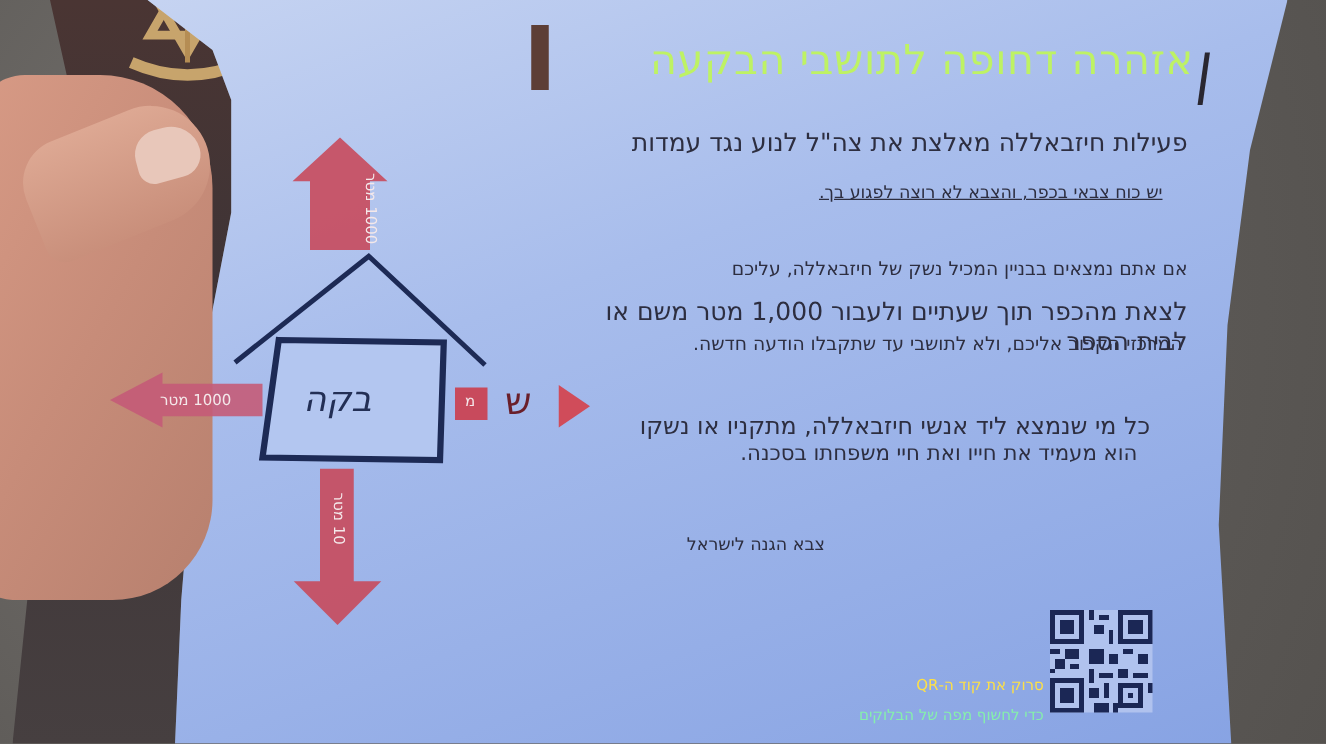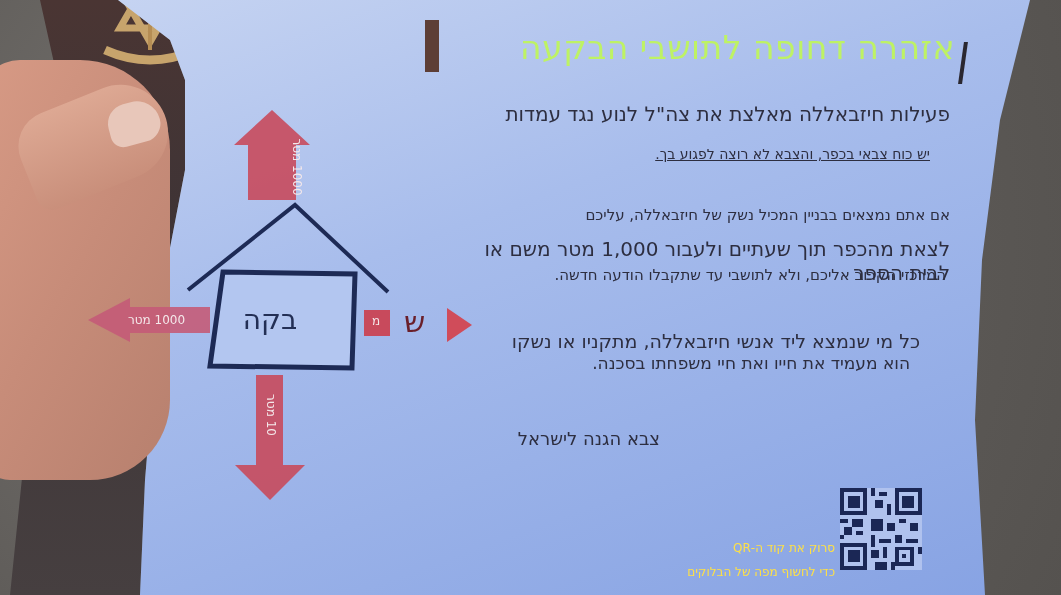--- a/index.html
+++ b/index.html
@@ -28,28 +28,28 @@
     font-size:33px;color:#bef264;letter-spacing:0.5px;}
   .line{position:absolute;direction:rtl;text-align:right;color:#2d2e40;}
   .l1{left:470px;top:102px;width:480px;font-size:20px;}
   .l2{left:470px;top:146px;width:460px;font-size:14px;text-decoration:underline;}
   .l3{left:470px;top:206px;width:480px;font-size:15px;}
   .l4{left:470px;top:237px;width:480px;font-size:20px;}
   .l5{left:470px;top:266px;width:476px;font-size:15px;}
   .l6{left:470px;top:330px;width:450px;font-size:19px;}
   .l7{left:470px;top:353px;width:440px;font-size:17px;text-align:right;}
   .signature{position:absolute;left:480px;top:428px;width:180px;direction:rtl;text-align:right;
-    font-size:18px;color:#2d2e40;}
+    font-size:14px;color:#2d2e40;}
   .qr{position:absolute;left:840px;top:488px;width:82px;height:82px;}
   .qr-l1{position:absolute;left:660px;top:541px;width:175px;direction:rtl;text-align:right;font-size:12px;color:#fde047;}
-  .qr-l2{position:absolute;left:640px;top:565px;width:195px;direction:rtl;text-align:right;font-size:12px;color:#fde047;}
+  .qr-l2{position:absolute;left:640px;top:565px;width:195px;direction:rtl;text-align:right;font-size:12px;color:#86efac;}
   .diagram{position:absolute;left:80px;top:100px;width:400px;height:410px;}
   .arrow-label{position:absolute;color:#f4e8ea;font-size:12px;white-space:nowrap;}
   .house-label{position:absolute;left:215px;top:303px;width:110px;text-align:center;
-    font-size:28px;color:#232f55;direction:rtl;}
+    font-size:28px;color:#232f55;direction:rtl;font-style:italic;}
   .shin{position:absolute;left:404px;top:304px;font-size:30px;color:#6a1f2a;}
 </style>
 </head>
 <body>
 
 <div class="ground"></div>
 <div class="brown-band"></div>
 
 <svg class="emblem" viewBox="0 0 100 90">
   <polygon points="20,10 80,10 50,62" fill="none" stroke="#c7a46c" stroke-width="7"></polygon>

